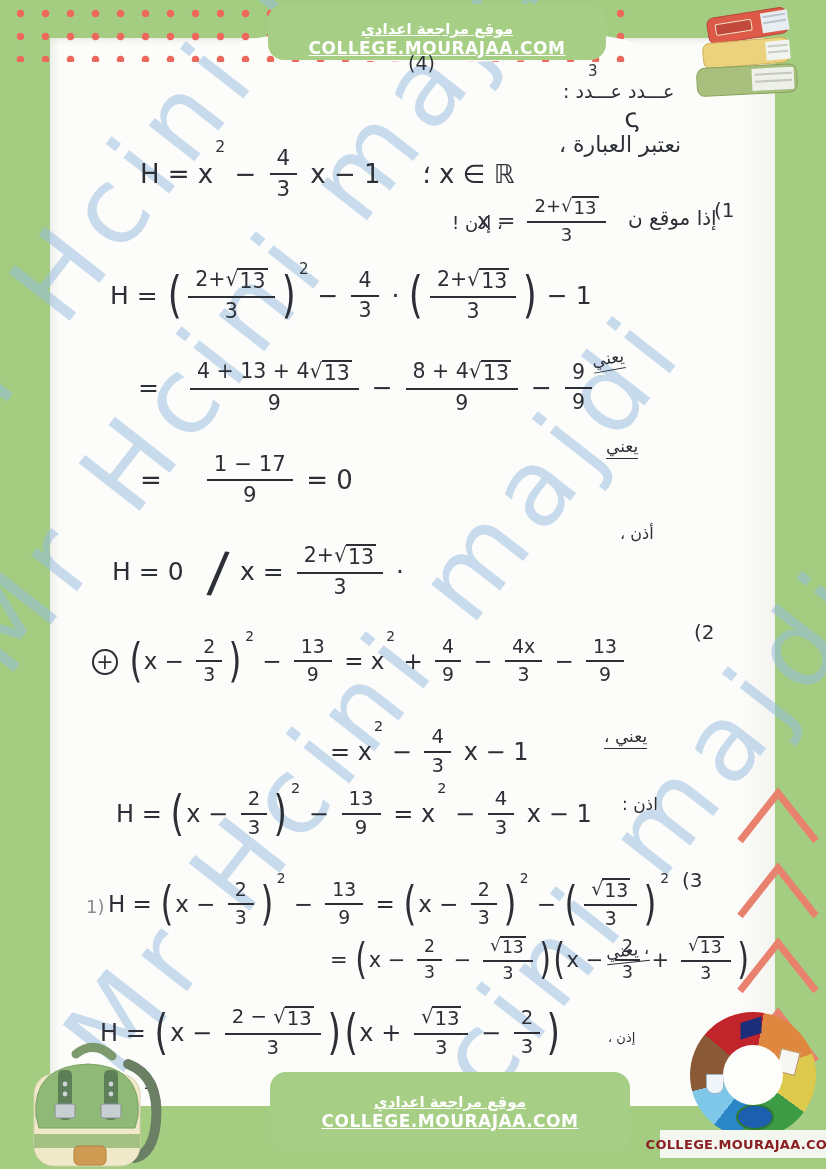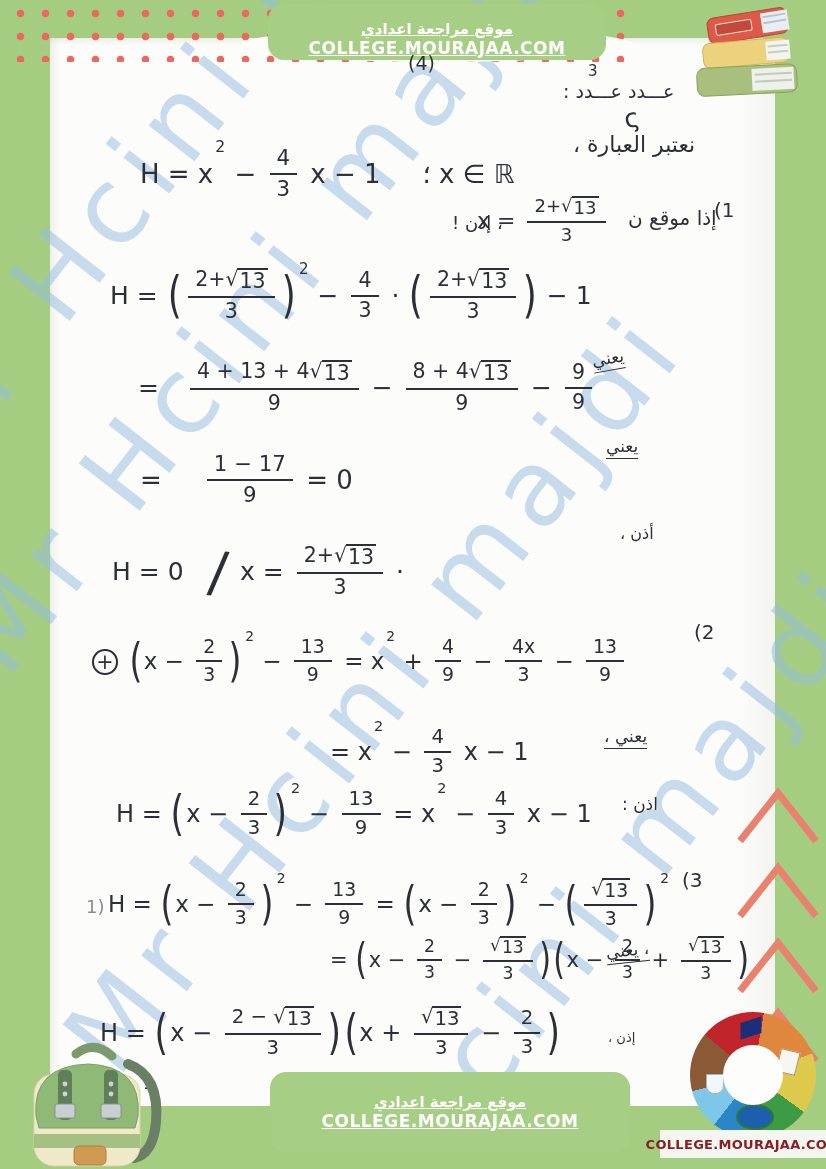--- a/index.html
+++ b/index.html
@@ -94,21 +94,21 @@
     <div class="b-ar">موقع مراجعة اعدادي</div>
     <div class="b-url">COLLEGE.MOURAJAA.COM</div>
   </div>
 
   <div id="ink">
     <div class="pagenum">(4)</div>
 
   <div class="ann" style="left: 563px; top: 80px; font-size: 19px;">عـــدد عـــدد :</div>
       <div class="ann ltr" style="left: 588px; top: 62px; font-size: 15px;">3</div>
       <div class="ann" style="left: 624px; top: 103px; font-size: 26px; transform: rotate(-12deg);">ς</div>
-      <div class="ann" style="left: 573px; top: 132px; font-size: 22px;">نعتبر العبارة ،</div>
+      <div class="ann" style="left: 559px; top: 132px; font-size: 22px;">نعتبر العبارة ،</div>
       <div class="ann" style="left: 628px; top: 206px; font-size: 20px;">إذا موقع ن</div>
       <div class="ann ltr" style="left: 714px; top: 198px; font-size: 20px;">(1</div>
       <div class="ann" style="left: 420px; top: 212px; font-size: 18px; margin-left: 32px;">، إذن !</div>
       <div class="ann u" style="left: 592px; top: 348px; font-size: 17px; transform: rotate(-10deg);">يعني</div>
       <div class="ann u" style="left: 606px; top: 436px; font-size: 17px;">يعني</div>
       <div class="ann" style="left: 620px; top: 524px; font-size: 16px;">أذن ،</div>
       <div class="ann ltr" style="left: 694px; top: 620px; font-size: 20px;">(2</div>
       <div class="ann u" style="left: 604px; top: 726px; font-size: 17px;">يعني ،</div>
       <div class="ann" style="left: 622px; top: 794px; font-size: 17px;">اذن :</div>
       <div class="ann ltr" style="left: 682px; top: 868px; font-size: 20px;">(3</div>

